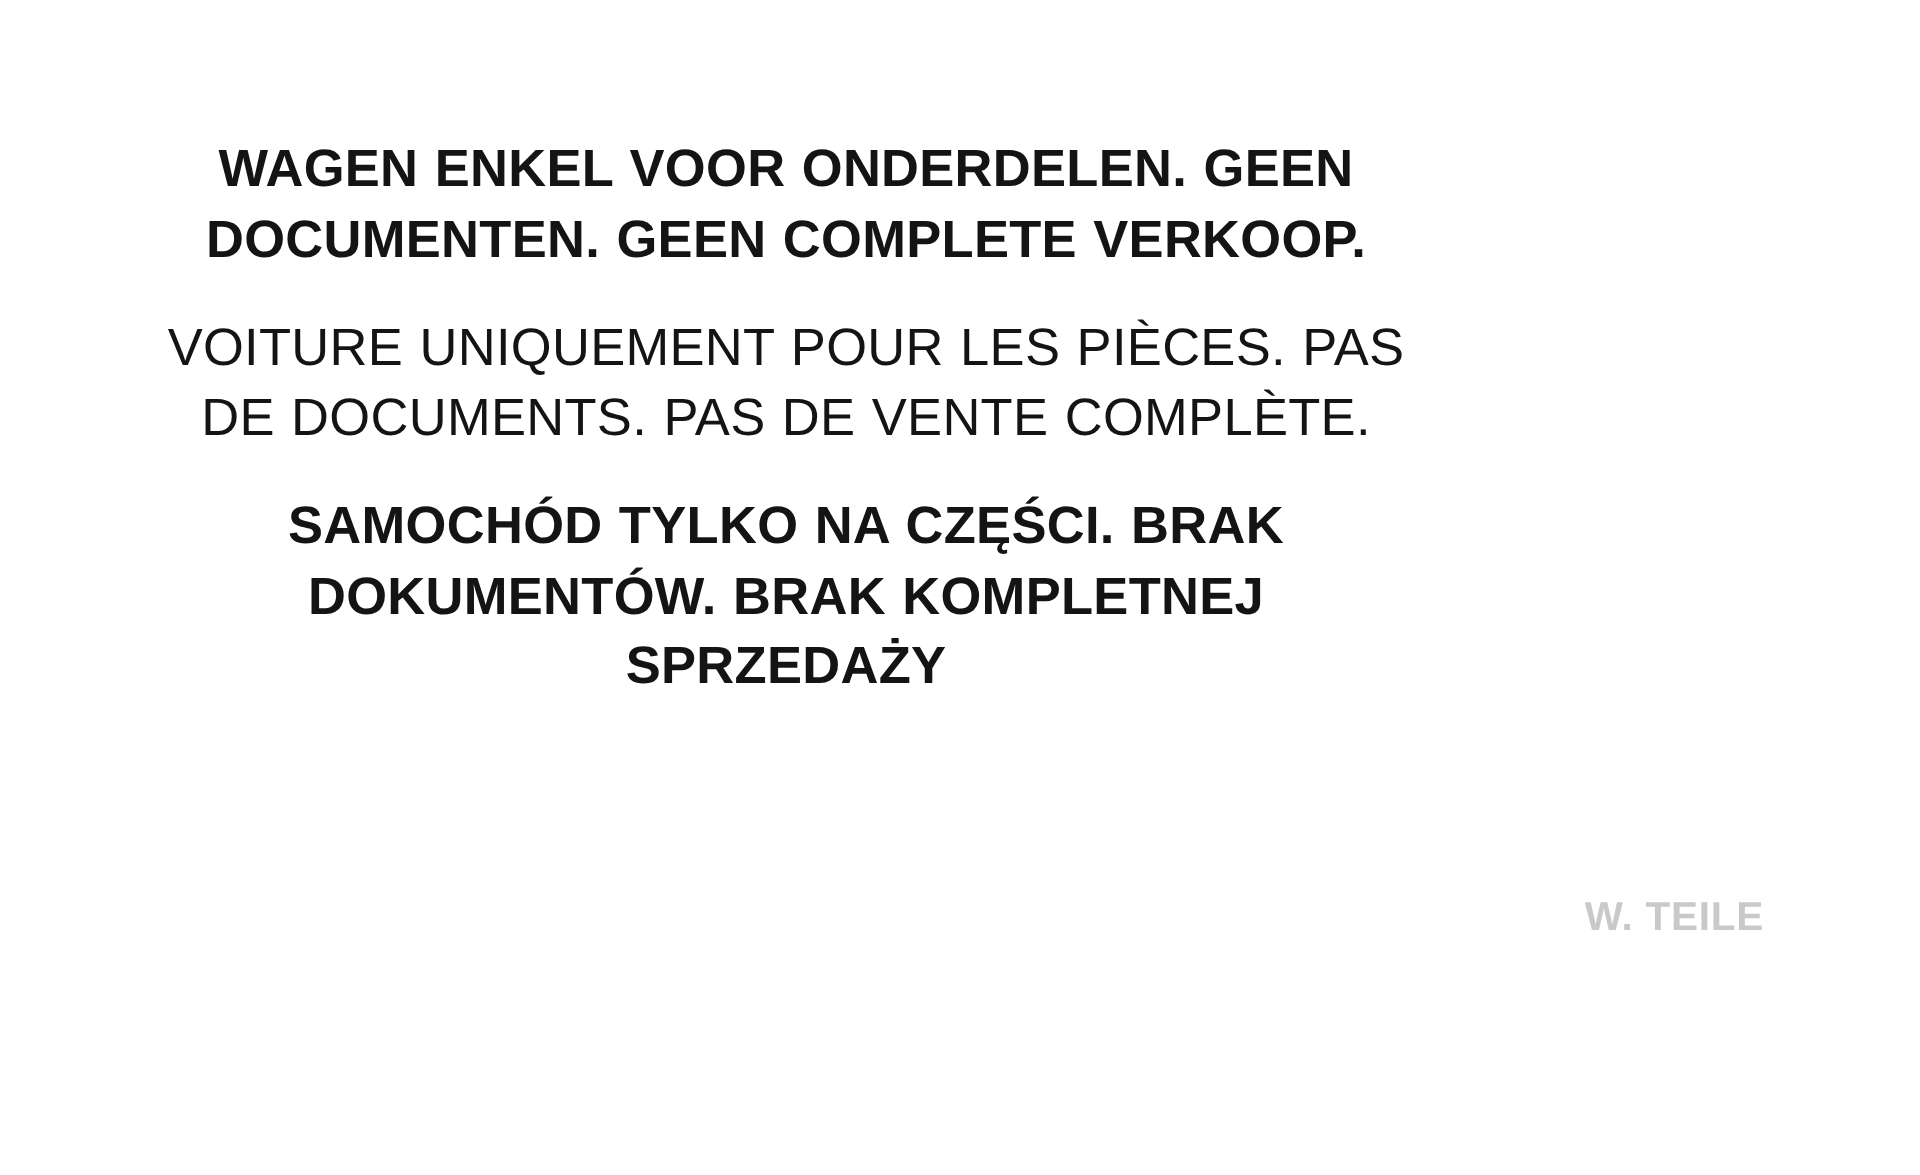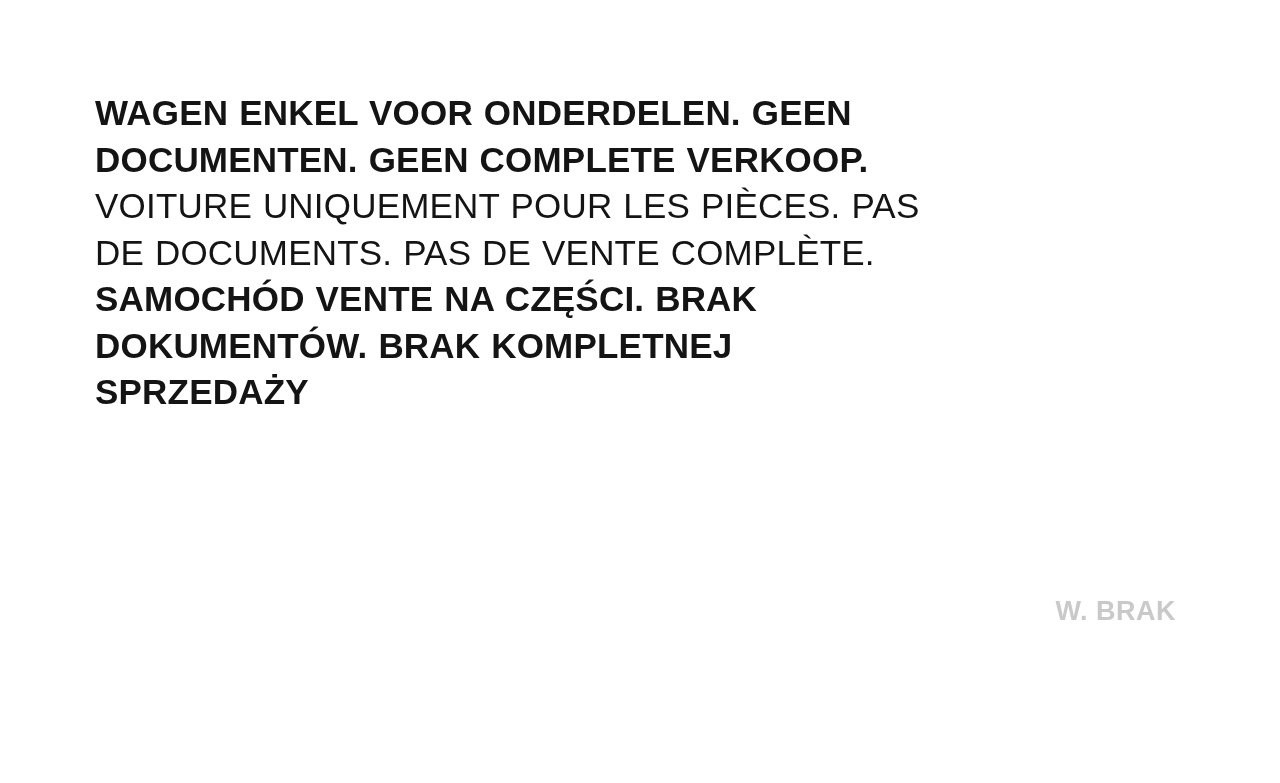--- a/index.html
+++ b/index.html
@@ -21,30 +21,31 @@
     background: #ffffff;
     box-sizing: border-box;
   }
   .notice-block {
     position: absolute;
     left: 0;
     top: 0;
     width: 1048px;
     padding: 90px 95px 0 95px;
     box-sizing: border-box;
-    text-align: left;
+    text-align: center;
   }
   .line {
     margin: 0 0 0 0;
     line-height: 1.33;
     letter-spacing: 0.2px;
     word-spacing: 1px;
     color: #141414;
   }
   .line + .line {
+    margin-top: 26px;
   }
   .bold {
     font-weight: 700;
     font-size: 35px;
   }
   .regular {
     font-weight: 400;
     font-size: 35px;
   }
   
@@ -66,19 +67,19 @@
 <div class="page">
 
   <div class="notice-block">
 
     <p class="line bold">WAGEN ENKEL VOOR ONDERDELEN. GEEN DOCUMENTEN. GEEN COMPLETE VERKOOP.</p>
 
     <p class="line regular">VOITURE UNIQUEMENT POUR LES PIÈCES. PAS DE DOCUMENTS. PAS DE VENTE COMPLÈTE.</p>
 
 
 
-    <p class="line bold">SAMOCHÓD VENTE NA CZĘŚCI. BRAK DOKUMENTÓW. BRAK KOMPLETNEJ SPRZEDAŻY</p>
+    <p class="line bold">SAMOCHÓD TYLKO NA CZĘŚCI. BRAK DOKUMENTÓW. BRAK KOMPLETNEJ SPRZEDAŻY</p>
 
   </div>
 
-  <div class="ghost">W. BRAK</div>
+  <div class="ghost">W. TEILE</div>
 
 </div>
 
 </body></html>

